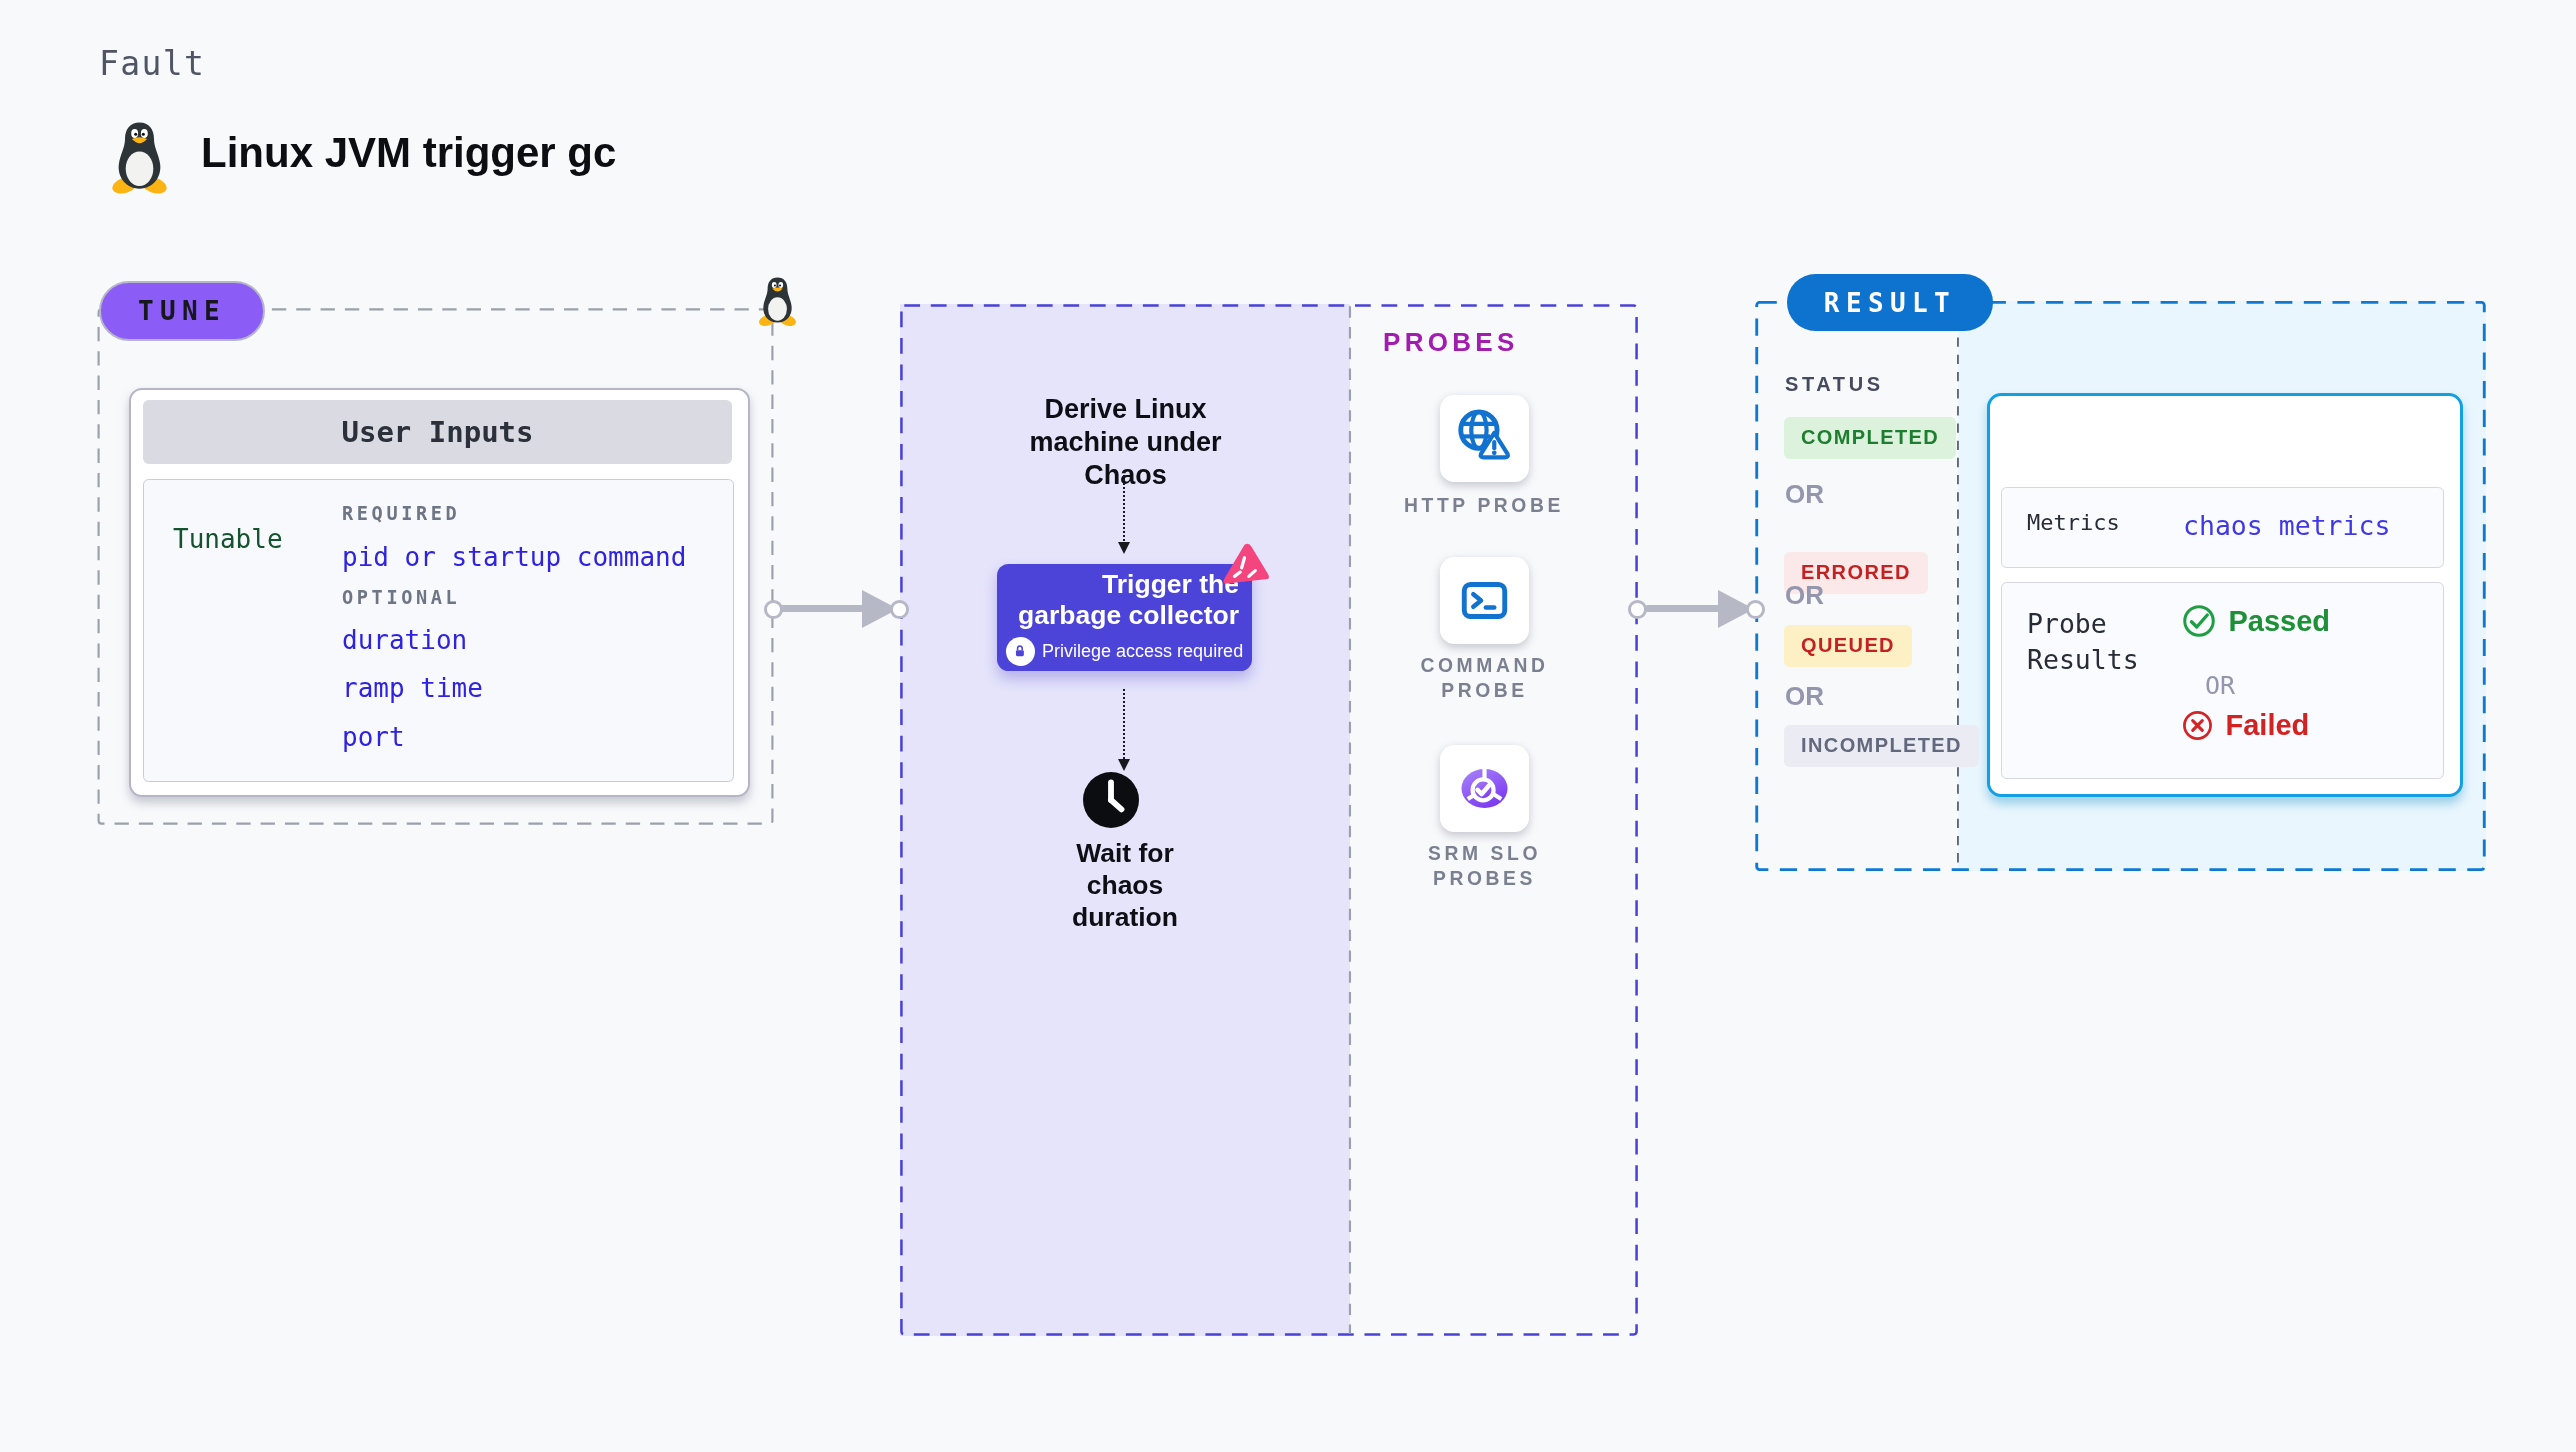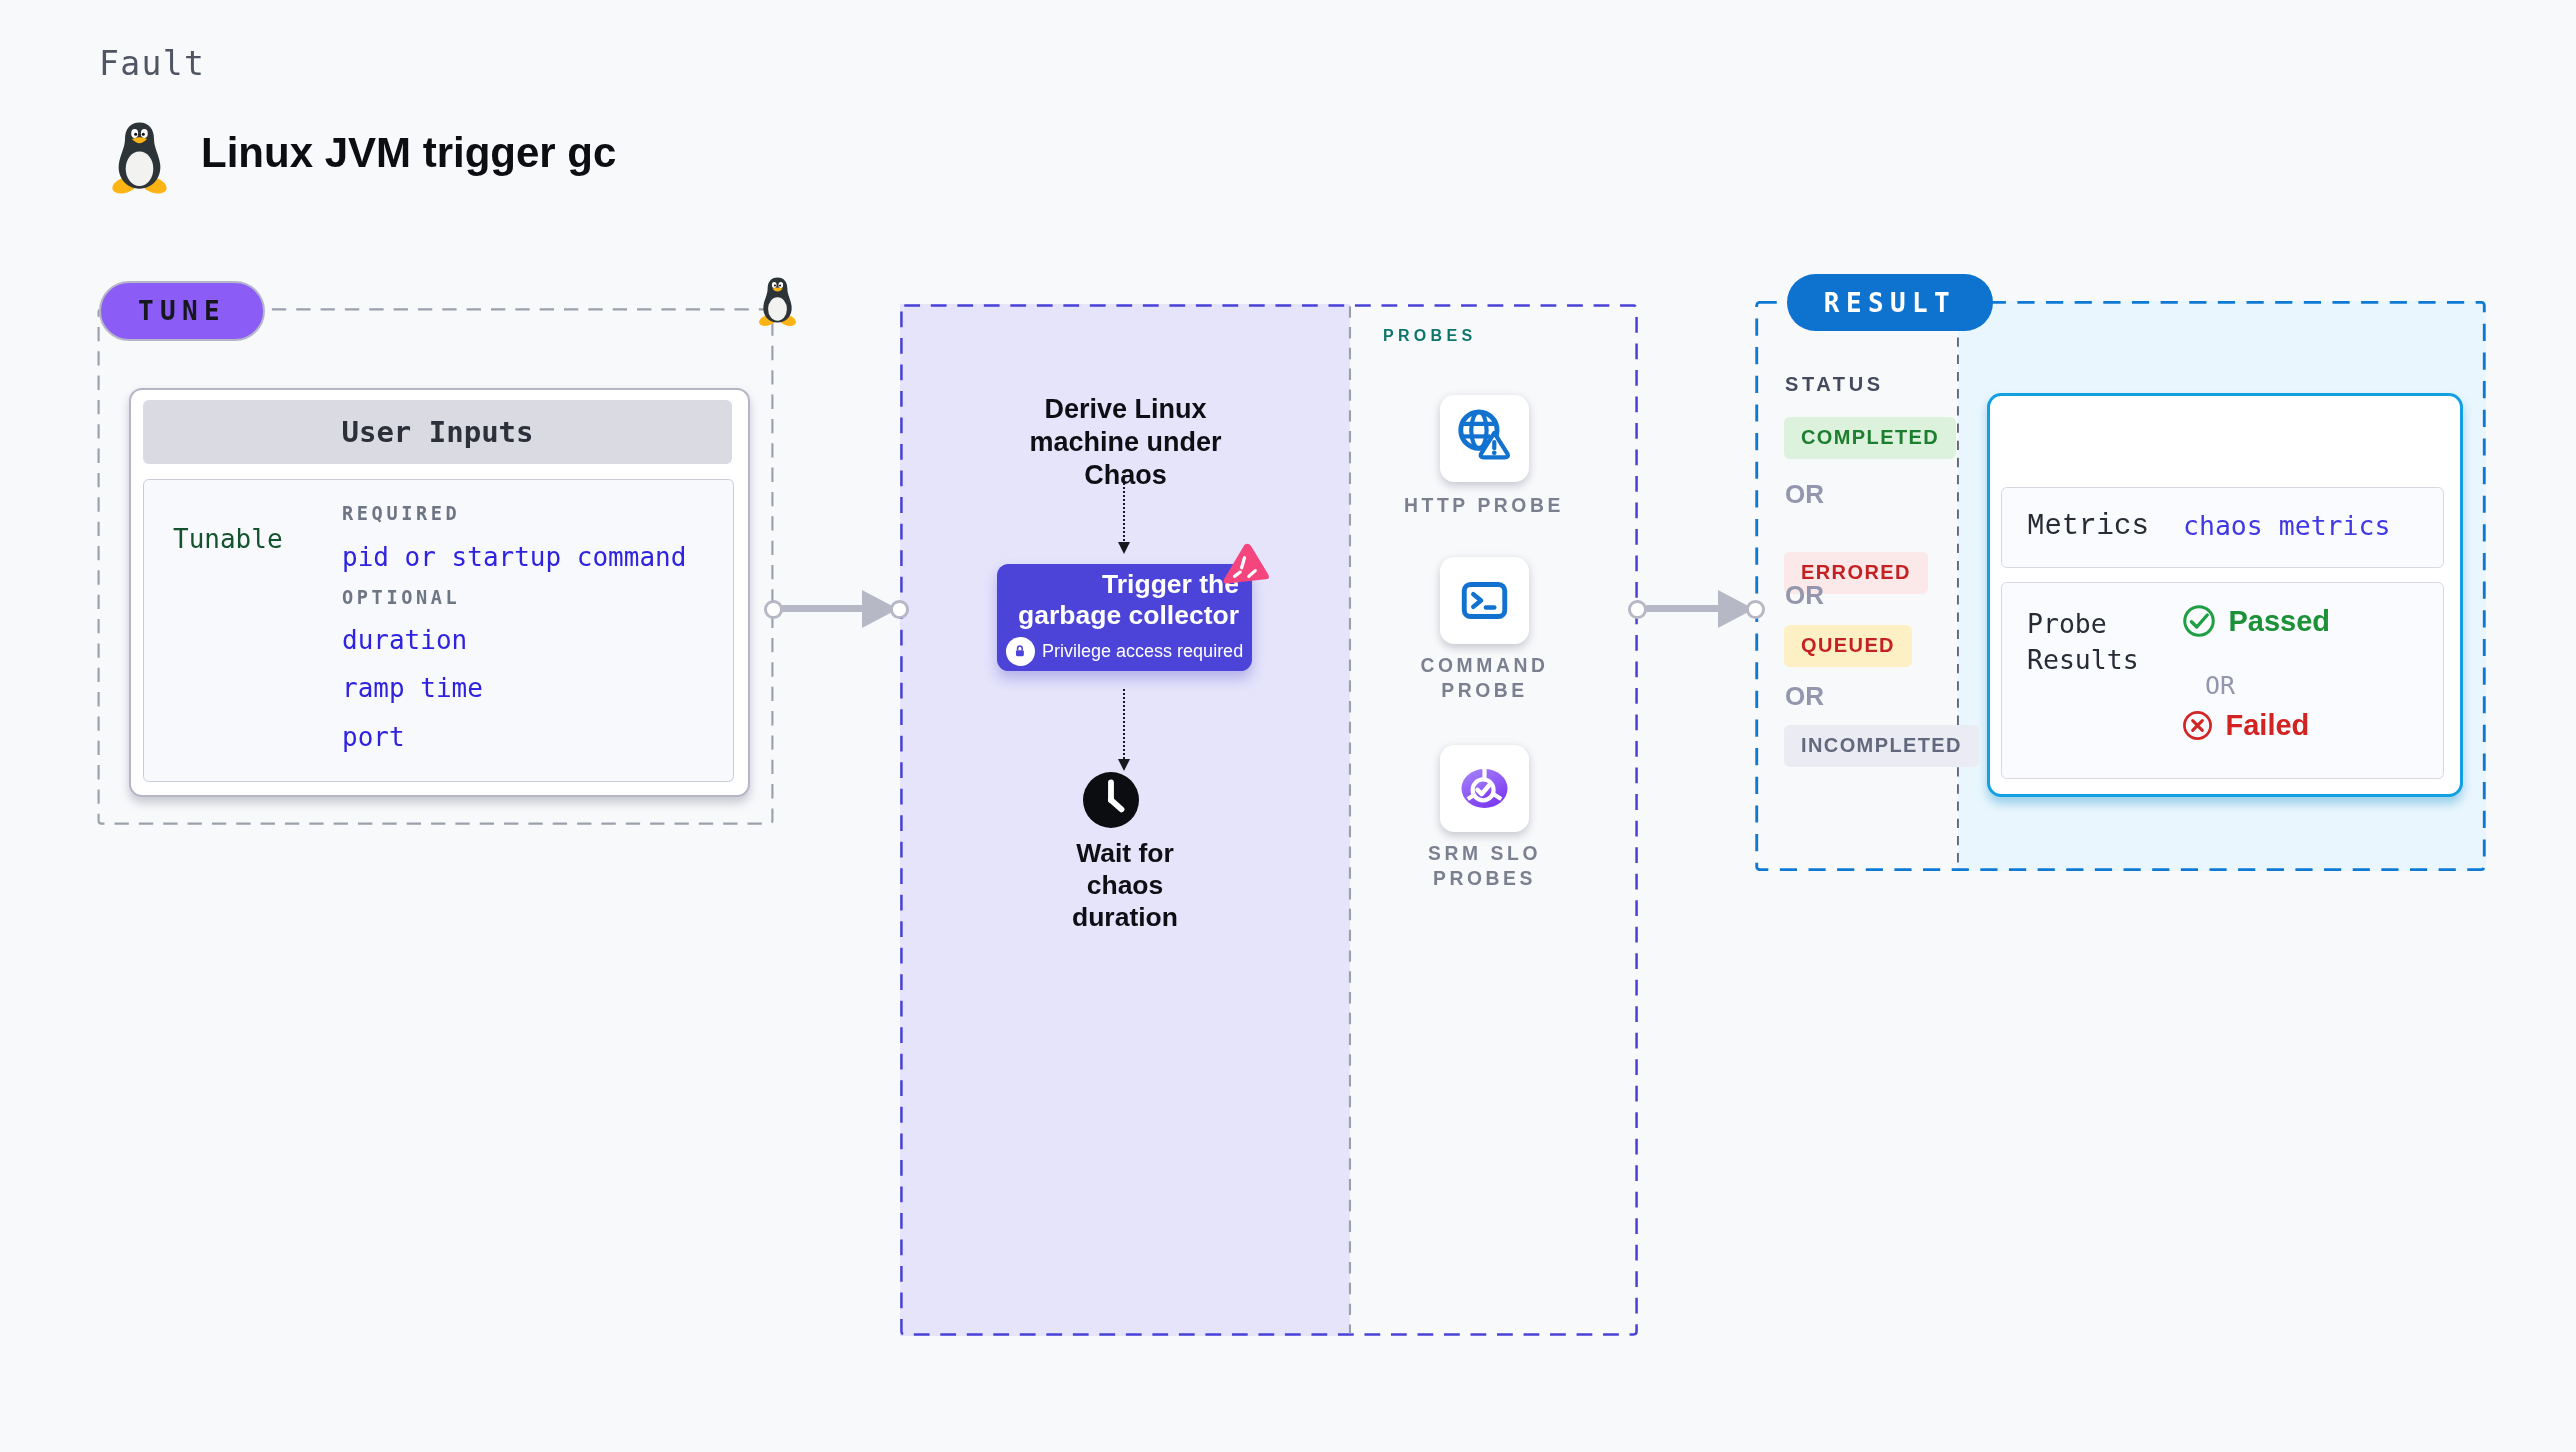--- a/index.html
+++ b/index.html
@@ -68,21 +68,21 @@
   .action-note-row{display:flex;align-items:center;gap:7.2px;}
   .lock-circle{width:29px;height:29px;background:#ffffff;border-radius:50%;
                display:flex;align-items:center;justify-content:center;}
   .action-note{font-size:18px;color:#ffffff;}
   .pinwheel{left:1218px;top:542px;width:53px;height:53px;z-index:4;}
   .clock{left:1083px;top:772px;width:56px;height:56px;}
   .wait-text{left:1039px;top:837px;width:172px;text-align:center;font-size:26.5px;line-height:32px;
              font-weight:bold;color:#0d0f14;}
 
   
-  .probes-label{left:1383px;top:327px;font-size:16px;font-weight:bold;letter-spacing:4.3px;color:#0f766e;}
+  .probes-label{left:1383px;top:327px;font-size:26px;font-weight:bold;letter-spacing:4.3px;color:#a21caf;}
   .probe-card{width:89px;height:87px;left:1440px;background:#ffffff;border-radius:14.3px;
               box-shadow:0 3.6px 8.6px rgba(140,145,160,.45);
               display:flex;align-items:center;justify-content:center;}
   .probe-name{text-align:center;font-size:19.3px;font-weight:bold;letter-spacing:3.6px;color:#7a8090;line-height:25px;}
 
   
   .status-label{left:1785px;top:373px;font-size:20px;font-weight:bold;letter-spacing:3.6px;color:#454a5e;}
   .badge{left:1784px;font-size:20px;font-weight:bold;letter-spacing:1.4px;padding:9.3px 17px;border-radius:5.7px;}
   .badge.success{background:#dcf2dc;color:#1e7e2f;}
   .badge.error{background:#fbe9e9;color:#c42222;}
@@ -91,21 +91,21 @@
   .or-word{left:1785px;font-size:26px;font-weight:bold;color:#9496ae;}
 
   .output-card{left:1987px;top:393px;width:470px;height:398px;background:#ffffff;
                border:3.6px solid #12a0e2;border-radius:14.3px;box-shadow:0 6.4px 10px rgba(18,140,200,.35);}
   .output-header{left:2001px;top:405px;width:441px;height:66px;background:#d9dae3;border-radius:5.7px;
                display:flex;align-items:center;justify-content:center;
                font-size:30px;font-weight:bold;color:#585d6e;}
   .output-row{background:#fafbfe;border:1.4px solid #d6d7e1;border-radius:5.7px;}
   .row-metrics{left:2001px;top:487px;width:441px;height:79px;}
   .row-probe{left:2001px;top:582px;width:441px;height:195px;}
-  .metrics-label{left:2027px;top:510px;font-size:29px;color:#272c36;font-family:Liberation Mono, monospace;}
+  .metrics-label{left:2027px;top:510px;font-size:22px;color:#272c36;}
   .metrics-value{left:2183px;top:510px;font-size:26.5px;color:#4038e4;}
   .probe-results-label{left:2027px;top:606px;width:150px;font-size:26.5px;line-height:36px;color:#272c36;}
   .passed-row,.failed-row{display:flex;align-items:center;gap:11.5px;}
   .passed-row{left:2181px;top:603px;}
   .failed-row{left:2181px;top:709px;}
   .passed-text{font-size:29px;font-weight:bold;color:#1d9137;}
   .failed-text{font-size:29px;font-weight:bold;color:#d32222;}
   .output-or{left:2205px;top:671px;font-size:25px;color:#9496ae;}
 </style>
 </head>

